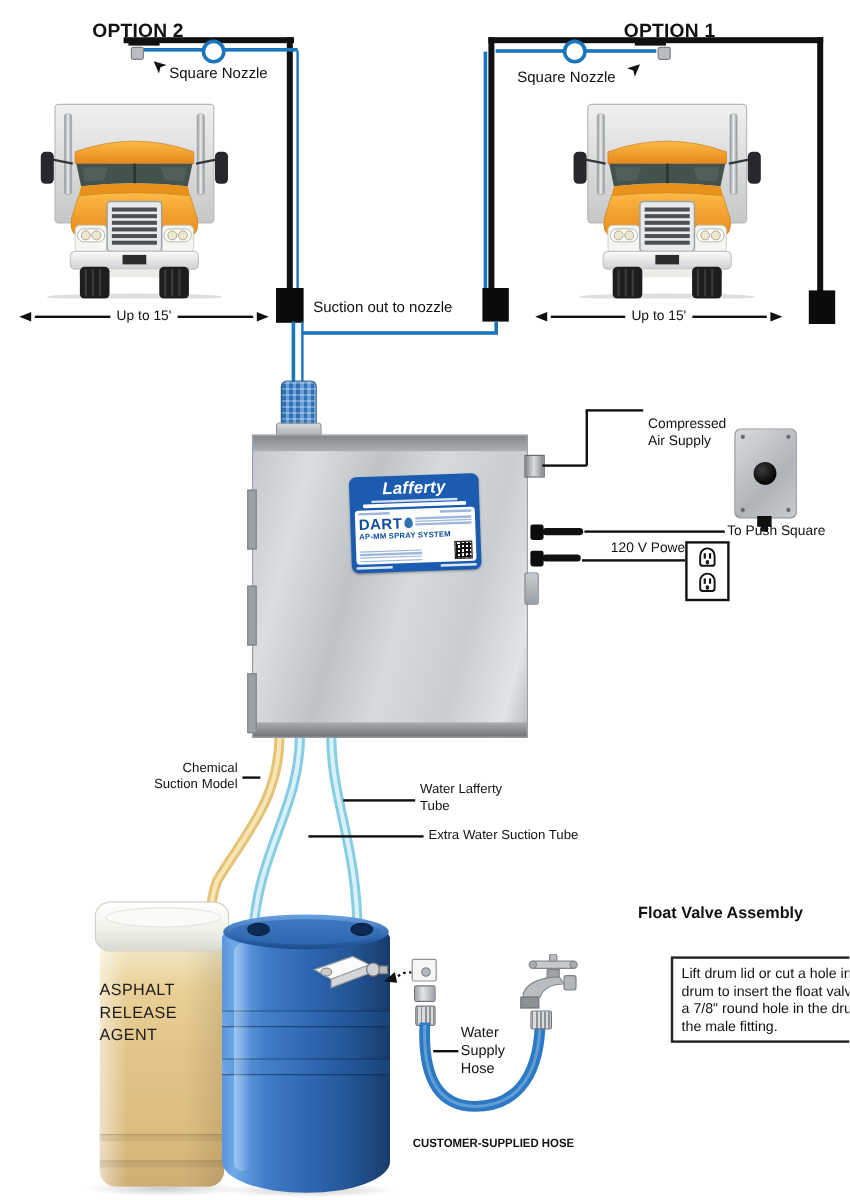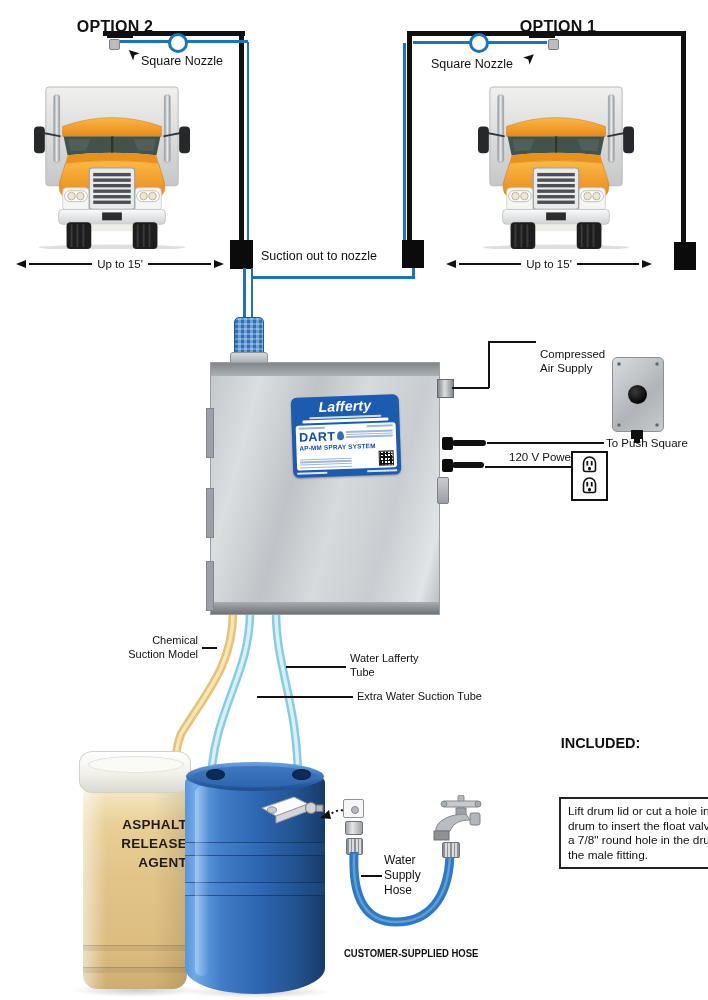--- a/index.html
+++ b/index.html
@@ -54,21 +54,21 @@
   .knurl{background:repeating-linear-gradient(90deg,#8e9296 0 1.5px,#d9dbdd 1.5px 3.5px);border:1px solid #6f7377;border-radius:2px;}
   .cube{background:#f6f6f4;border:1px solid #8e9296;border-radius:2px;}
   .cube .hole{position:absolute;left:50%;top:50%;width:6px;height:6px;margin:-3px 0 0 -3px;border-radius:50%;background:#b4b8bc;border:1px solid #83878b;}
   .hexnut{background:linear-gradient(90deg,#9fa3a7,#e3e5e7 40%,#9fa3a7);border:1px solid #6f7377;border-radius:2px;}
   .drum-shadow{border-radius:50%;background:radial-gradient(ellipse at center,rgba(0,0,0,.20),rgba(0,0,0,0) 70%);}
   .asphalt-body{border-radius:10px 10px 14px 14px;
     background:linear-gradient(90deg,rgba(255,255,255,.55),rgba(255,255,255,0) 22%,rgba(0,0,0,0) 68%,rgba(0,0,0,.10)),
                linear-gradient(180deg,#f2e8cd 0%,#efe0b4 7%,#e9d096 18%,#e2c489 45%,#ddbd80 78%,#cead72 100%);}
   .asphalt-lid{background:linear-gradient(180deg,#ffffff,#f1f1ea 55%,#d9dad1);border:1px solid #d1d1c7;border-radius:14px/12px;}
   .asphalt-lid-top{position:absolute;left:8px;top:4px;width:94px;height:15px;border-radius:50%;background:#fafaf6;border:1px solid #e2e2d9;}
-  .asphalt-text{font-size:13.5px;font-weight:700;line-height:19px;text-align:right;letter-spacing:.3px;color:#1c1c1c;}
+  .asphalt-text{font-size:13.5px;font-weight:400;line-height:19px;text-align:left;letter-spacing:.3px;color:#1c1c1c;}
   .bdrum-body{border-radius:10px 10px 70px 70px/6px 6px 26px 26px;
     background:linear-gradient(90deg,#5a94da 0%,#6ea9e8 7%,#417cc8 26%,#2e66b1 52%,#245695 76%,#1b4175 95%,#173a69 100%);}
   .bdrum-rim{border-radius:50%;background:linear-gradient(180deg,#6aa2e2,#2c62a8 70%,#1d4c8c);}
   .bdrum-rim-in{position:absolute;left:7px;top:4px;width:124px;height:21px;border-radius:50%;background:linear-gradient(180deg,#3f77c0,#2d66ae);}
   .bung{position:absolute;height:9px;width:17px;border-radius:50%;background:#0e2b55;border:1px solid #0a1f3d;}
   .hoop{position:absolute;left:0;width:140px;height:12px;
     background:linear-gradient(90deg,#6ca6e6,#4580cb 25%,#2f67b2 55%,#1f4f8d 85%,#1a4376);
     border-top:1.5px solid rgba(8,28,58,.5);border-bottom:1.5px solid rgba(8,28,58,.5);}
   .cust{font-size:10px;font-weight:800;letter-spacing:0;transform:scaleX(.95);transform-origin:left;white-space:nowrap;}
 </style>
@@ -382,16 +382,16 @@
     <path d="M40,19 C26,19 13,24 10,33 L10,36 L24,36 C27,28 34,25 44,25 Z" fill="#b9bdc1" stroke="#83878b"></path>
     <rect x="8" y="36" width="15" height="9" fill="#8e9296" stroke="#6f7377"></rect>
   </svg>
 
   <div class="abs t pre" style="left:384px;top:853px;font-size:12px;line-height:15px;">Water
 Supply
 Hose</div>
   <div class="abs lh" style="left:361px;top:875px;width:21px;"></div>
   <div class="abs cust" style="left:344px;top:948px;">CUSTOMER-SUPPLIED HOSE</div>
 
-  <div class="abs inc" style="left:503px;top:735px;width:195px;font-size:14.5px;">INCLUDED:</div>
+  <div class="abs inc" style="left:503px;top:753px;width:195px;font-size:13.5px;">Float Valve Assembly</div>
   <div class="abs note-box" style="left:511px;top:797px;width:180px;margin-left:48px;">Lift drum lid or cut a hole in side of drum to insert the float valve. Cut a 7/8" round hole in the drum for the male fitting.</div>
 
 </div>
 
 </body></html>

